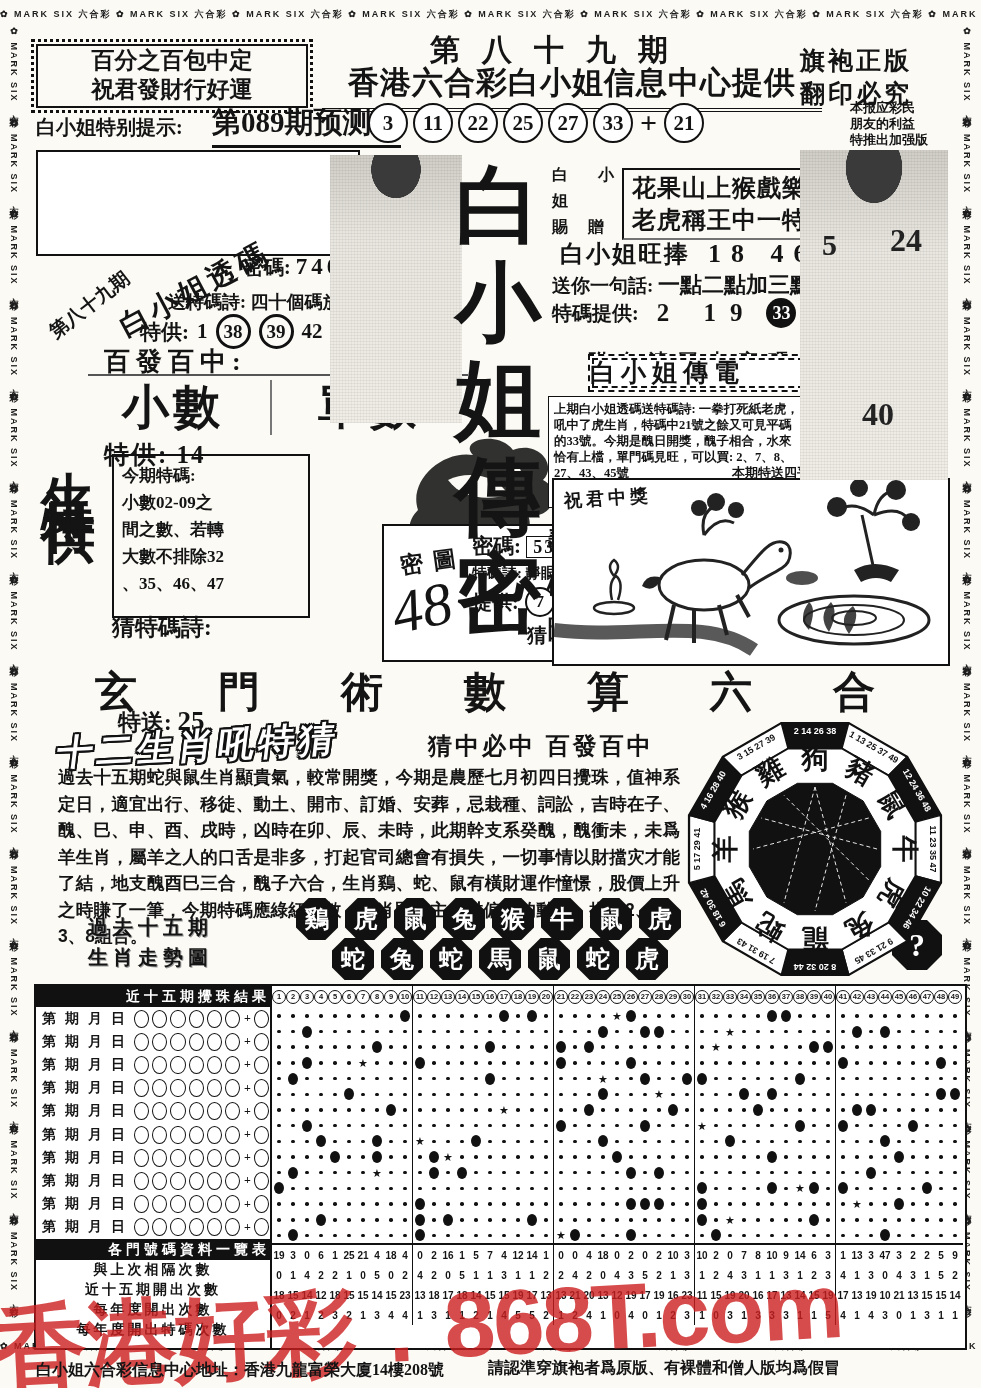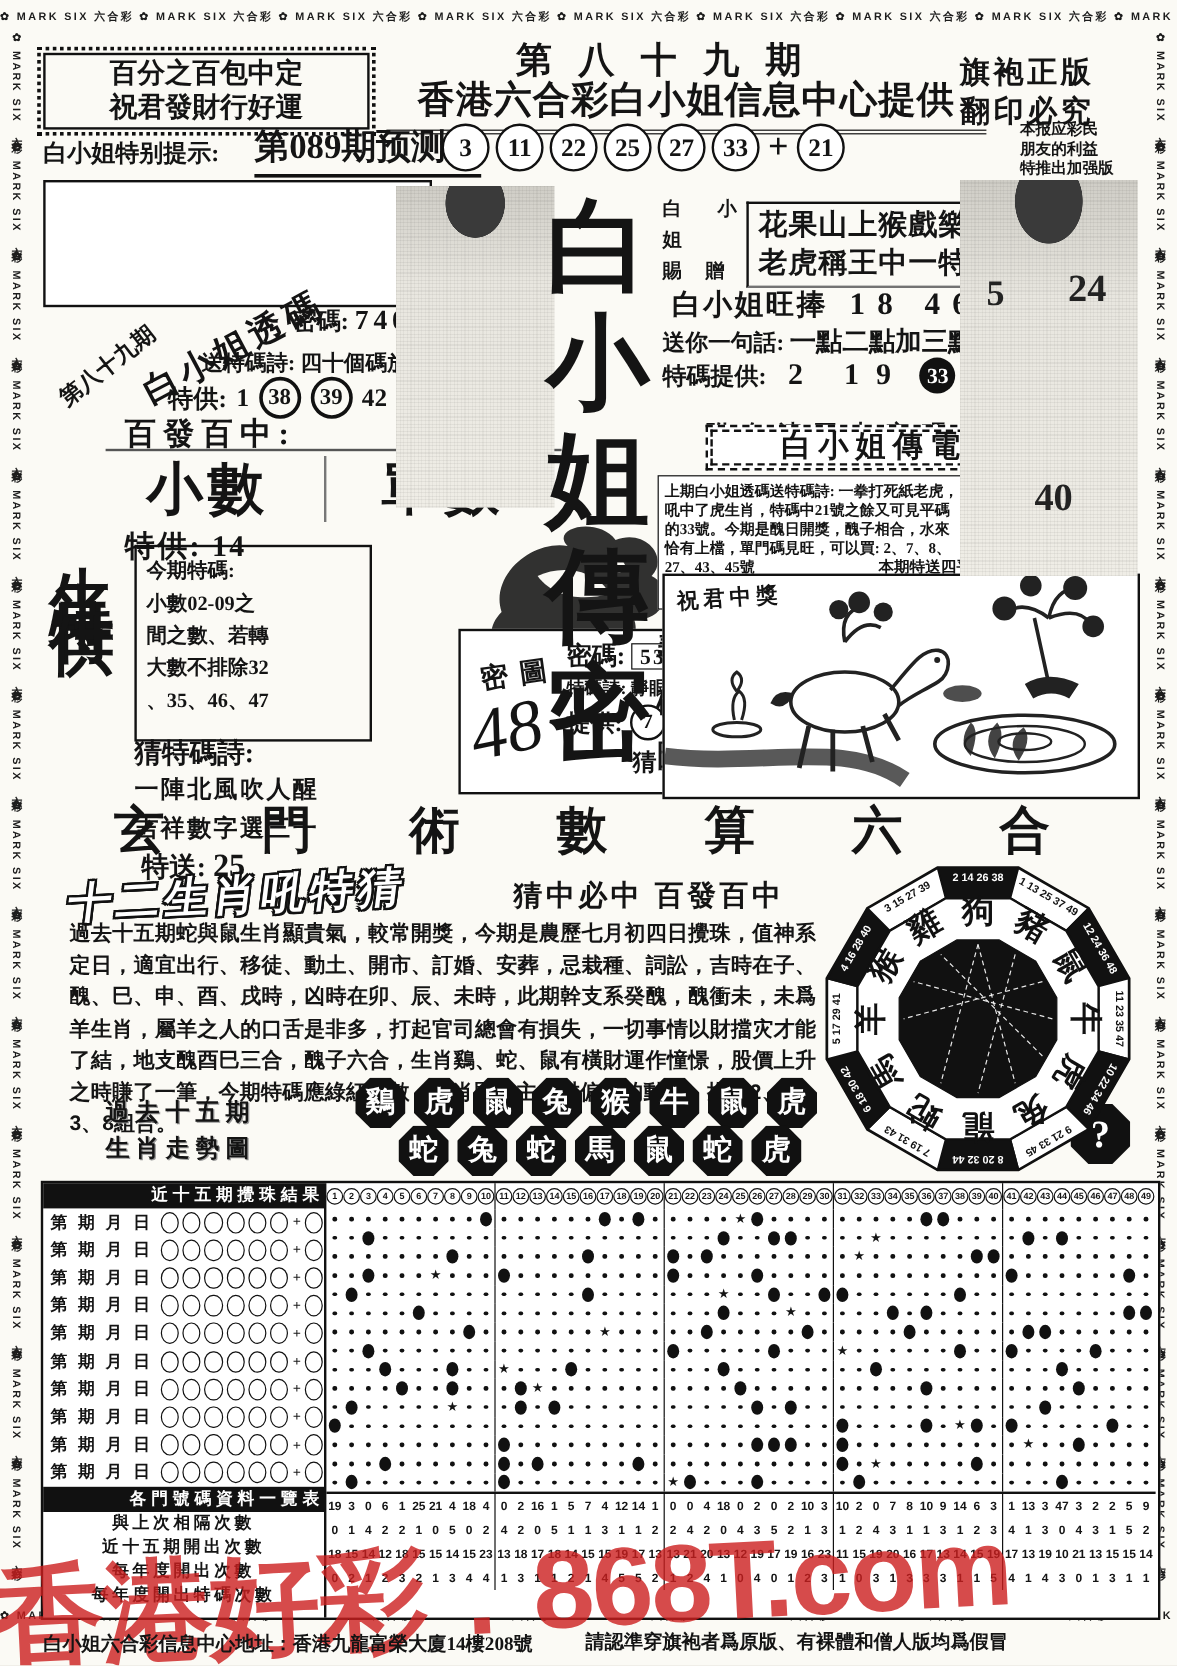--- a/index.html
+++ b/index.html
@@ -86,21 +86,21 @@
   .gift-poem{border-left:2px solid #111;border-top:2px solid #111;border-bottom:2px solid #737373;padding:2px 8px;
              font-size:24px;font-weight:900;line-height:32px;letter-spacing:1px;}
   .wangpeng{left:560px;top:238px;font-size:24px;font-weight:bold;letter-spacing:2px;}
   .wangpeng b{font-size:26px;letter-spacing:10px;margin-left:10px;}
   .sentence{left:552px;top:270px;font-size:19px;font-weight:bold;}
   .sentence b{font-size:22px;font-weight:900;}
   .tema{left:552px;top:298px;font-size:20px;font-weight:bold;display:flex;align-items:center;gap:10px;}
   .tema .nums{font-size:25px;letter-spacing:14px;margin-left:8px;}
   .hint{left:588px;top:330px;font-size:20px;font-weight:bold;letter-spacing:10px;margin-top:18px;}
   .chuandian{left:588px;top:354px;width:216px;height:34px;border:2px dashed #111;outline:2px dashed #111;outline-offset:-6px;
-             text-align:right;line-height:34px;font-size:25px;font-weight:900;letter-spacing:6px;background:#fff;}
+             text-align:left;line-height:34px;font-size:25px;font-weight:900;letter-spacing:6px;background:#fff;}
   .para-box{left:548px;top:396px;width:246px;height:102px;border:1.5px solid #111;padding:4px 5px;
             font-size:12.5px;font-weight:bold;line-height:16px;background:#fff;}
   .notice{text-align:center;font-size:20px;font-weight:900;letter-spacing:4px;margin-top:2px;}
   .pingma{left:732px;top:464px;font-size:13px;font-weight:bold;}
   .horse-box{left:552px;top:478px;width:394px;height:184px;border:2.5px solid #111;background:#fff;}
   .horse-label{position:absolute;left:10px;top:6px;font-size:18px;font-weight:900;letter-spacing:4px;transform:rotate(-4deg);}
 
   .band{left:95px;top:664px;width:780px;display:flex;justify-content:space-between;}
   .band span{font-size:42px;font-weight:900;}
 
@@ -213,24 +213,20 @@
   <div class="abs tegong2">特供: 14</div>
   <div class="abs vert-title">生肖特供</div>
   <div class="abs tip-box" id="tip-box">
       <div>今期特碼:</div>
       <div>小數02-09之</div>
       <div>間之數、若轉</div>
       <div>大數不排除32</div>
       <div>、35、46、47</div>
     </div>
   <div class="abs poem2-label">猜特碼詩:</div>
-  <div class="abs poem2-lines">
-    <div>一陣北風吹人醒</div>
-    <div>吉祥數字選三一</div>
-  </div>
   <div class="abs tesong">
     <span>特送:</span>
     <b>25</b>
   </div>
 
   <svg class="abs" style="left:388px;top:420px;" width="190" height="170" viewBox="0 0 190 170">
     <path d="M30,90 C20,60 55,30 85,35 C70,20 110,10 125,30 C150,20 170,45 155,60 C175,70 165,100 140,95 C150,120 115,140 95,125 C85,150 45,145 45,120 C20,125 15,105 30,90 Z" fill="#151515" opacity="0.88"></path>
     <path d="M60,60 C80,50 110,55 120,75 C100,80 75,80 60,60 Z" fill="#fbfaf5"></path>
     <circle cx="128" cy="52" r="5" fill="#fbfaf5"></circle>
     <path d="M25,140 q20,-8 40,4 q-22,10 -40,-4Z" fill="#222" opacity="0.6"></path>

